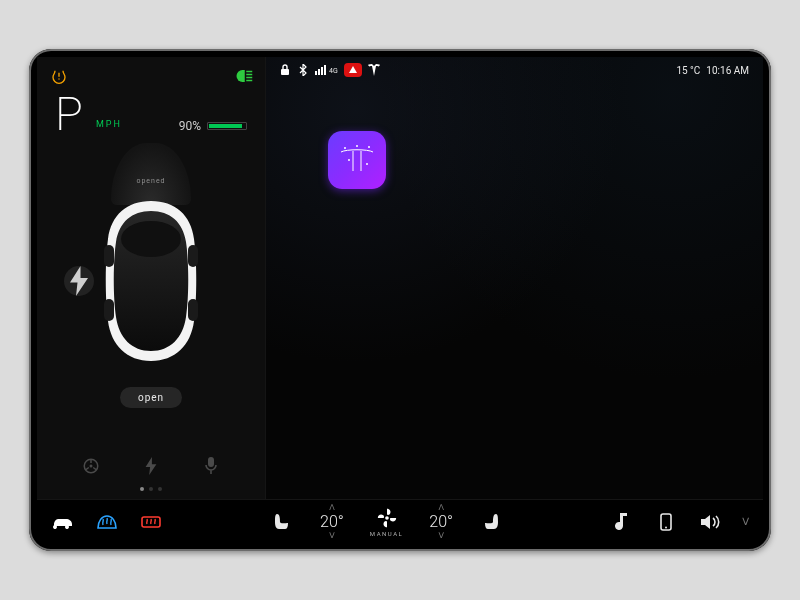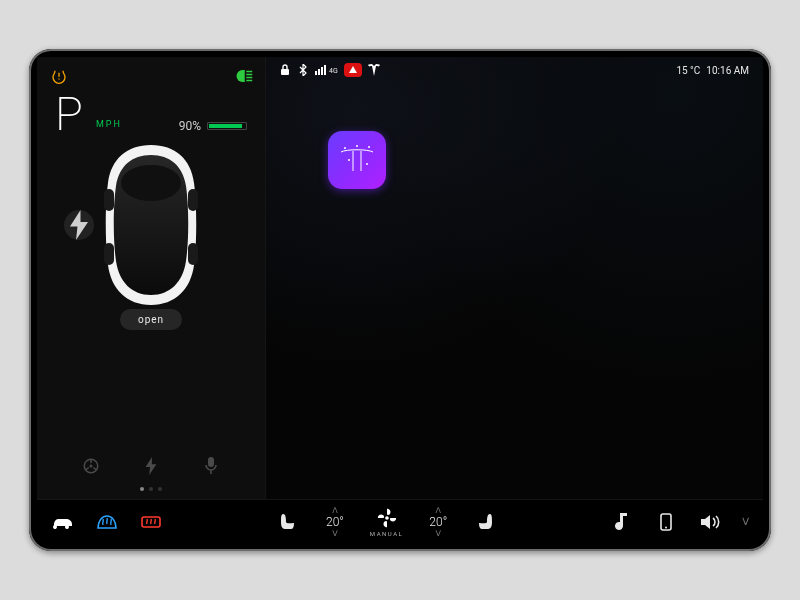--- a/index.html
+++ b/index.html
@@ -80,21 +80,21 @@
   }
   .carbody svg { width:100%; height:100%; }
   .side-btn {
     position:absolute; top:50%; transform:translateY(-50%);
     width:30px; height:30px; border-radius:50%;
     background:#222; display:flex; align-items:center; justify-content:center;
     color:#cfcfcf;
   }
   .side-btn.left { left:-34px; }
   .pill-btn {
-    margin-top:2px; padding:5px 18px; border-radius:14px;
+    margin-top:24px; padding:5px 18px; border-radius:14px;
     background:#262626; color:#e8e8e8; font-size:10px; letter-spacing:1px;
   }
   .quickrow {
     display:flex; justify-content:space-around; padding:8px 6px 0;
     color:#4a4a4a;
   }
   .quickrow .q { width:26px; height:26px; display:flex; align-items:center; justify-content:center; }
   .dots { display:flex; gap:5px; justify-content:center; padding:8px 0 0; }
   .dots span { width:4px; height:4px; border-radius:50%; background:#333; }
   .dots span.active { background:#888; }
@@ -121,21 +121,21 @@
   .dock {
     position:absolute; left:0; right:0; bottom:0; height:44px;
     background:#000; border-top:1px solid #151515;
     display:flex; align-items:center; justify-content:space-between;
     padding:0 14px;
   }
   .dockL, .dockR { display:flex; align-items:center; gap:20px; }
   .dockC { display:flex; align-items:center; gap:26px; }
   .dockbtn { width:24px; height:24px; display:flex; align-items:center; justify-content:center; color:#e4e4e4; }
   .temp { display:flex; flex-direction:column; align-items:center; color:#e8e8e8; }
-  .temp .val { font-size:12px; font-weight:300; }
+  .temp .val { font-size:16px; font-weight:300; }
   .temp .caret { font-size:8px; color:#777; }
   .fanwrap { display:flex; flex-direction:column; align-items:center; gap:1px; }
   .fanwrap .lbl { font-size:6px; letter-spacing:1.5px; color:#aeaeae; }
   svg { display:block; }
 </style>
 </head>
 <body>
 
 <div class="device">
   <div class="screen">
@@ -202,20 +202,23 @@
           <div class="mph">MPH</div>
           <div class="battrow">
             <div class="batt-pct">90%</div>
             <div class="batt-bar">
                 <div class="batt-fill"></div>
               </div>
           </div>
         </div>
 
         <div class="carwrap">
+          <div class="hood">
+            <div class="hoodlabel">opened</div>
+          </div>
           <div class="carbody">
             <div class="side-btn left">
               <svg width="12" height="14" viewBox="0 0 12 20">
                   <path fill="#cfcfcf" d="M7 0 0 11h5l-1 9 8-12H7z"></path>
                 </svg>
             </div>
             <svg viewBox="0 0 106 164">
               <defs>
                 <linearGradient id="roofg" x1="0" y1="0" x2="0" y2="1">
                   <stop offset="0" stop-color="#272727"></stop>

